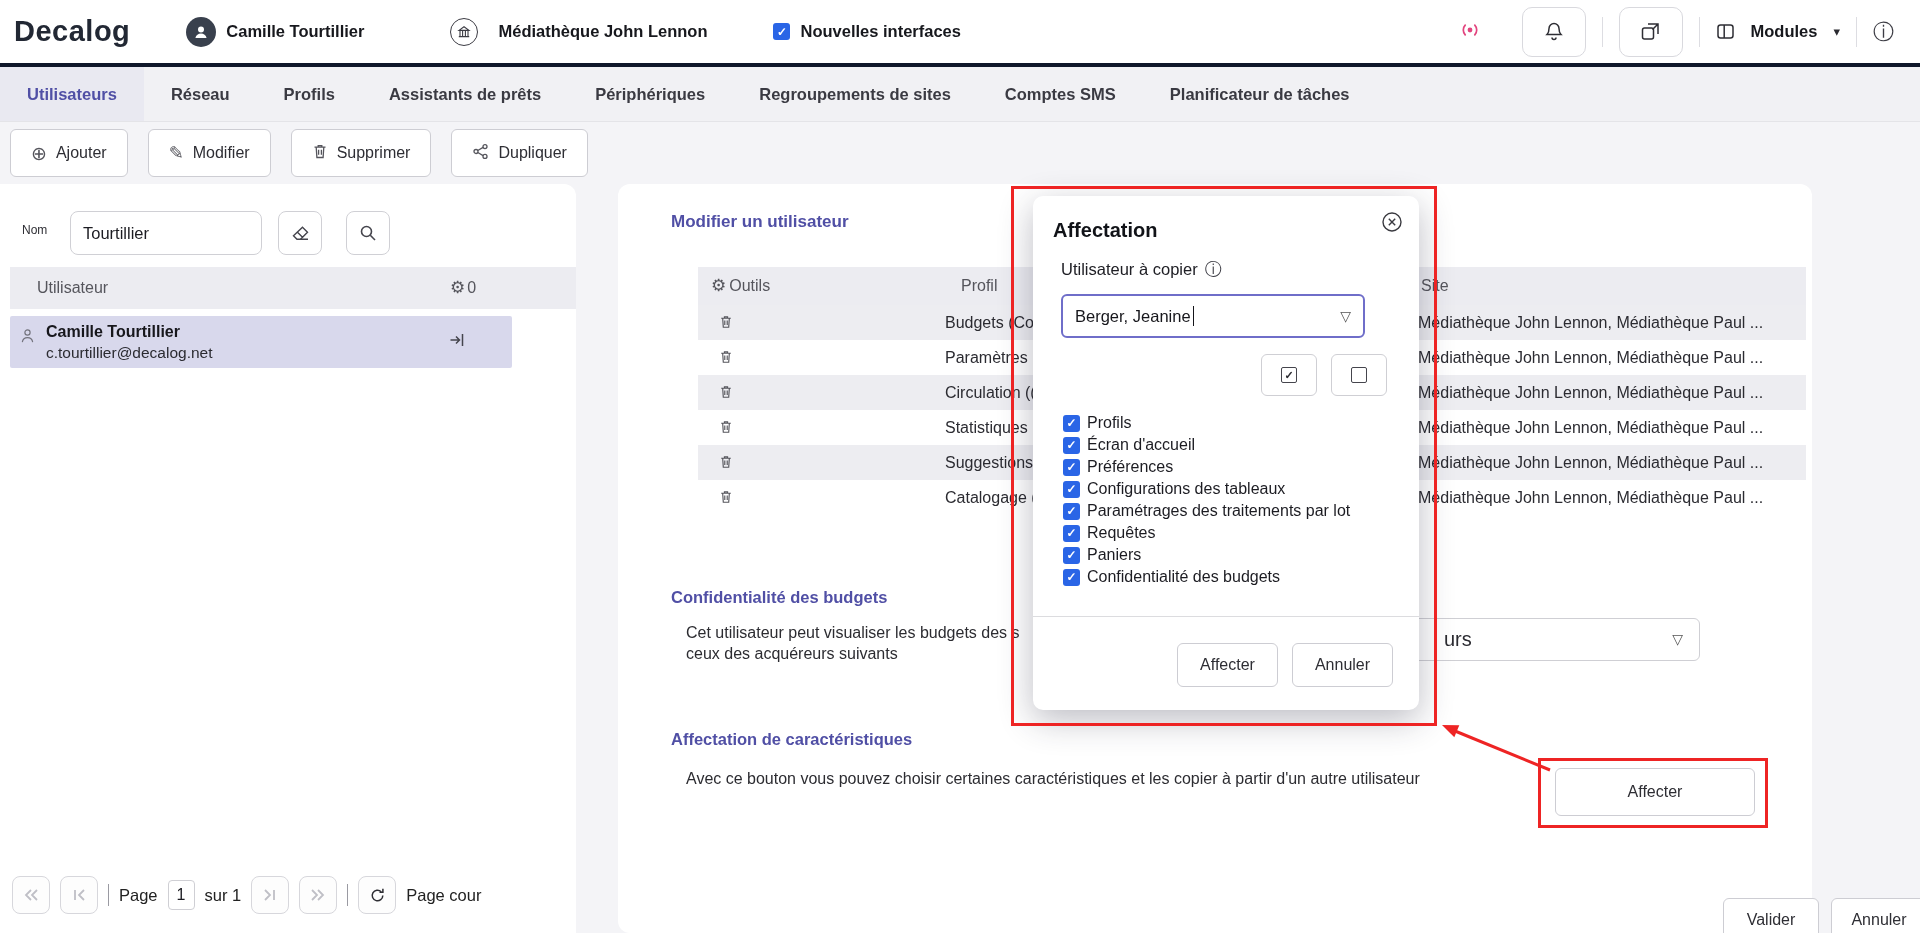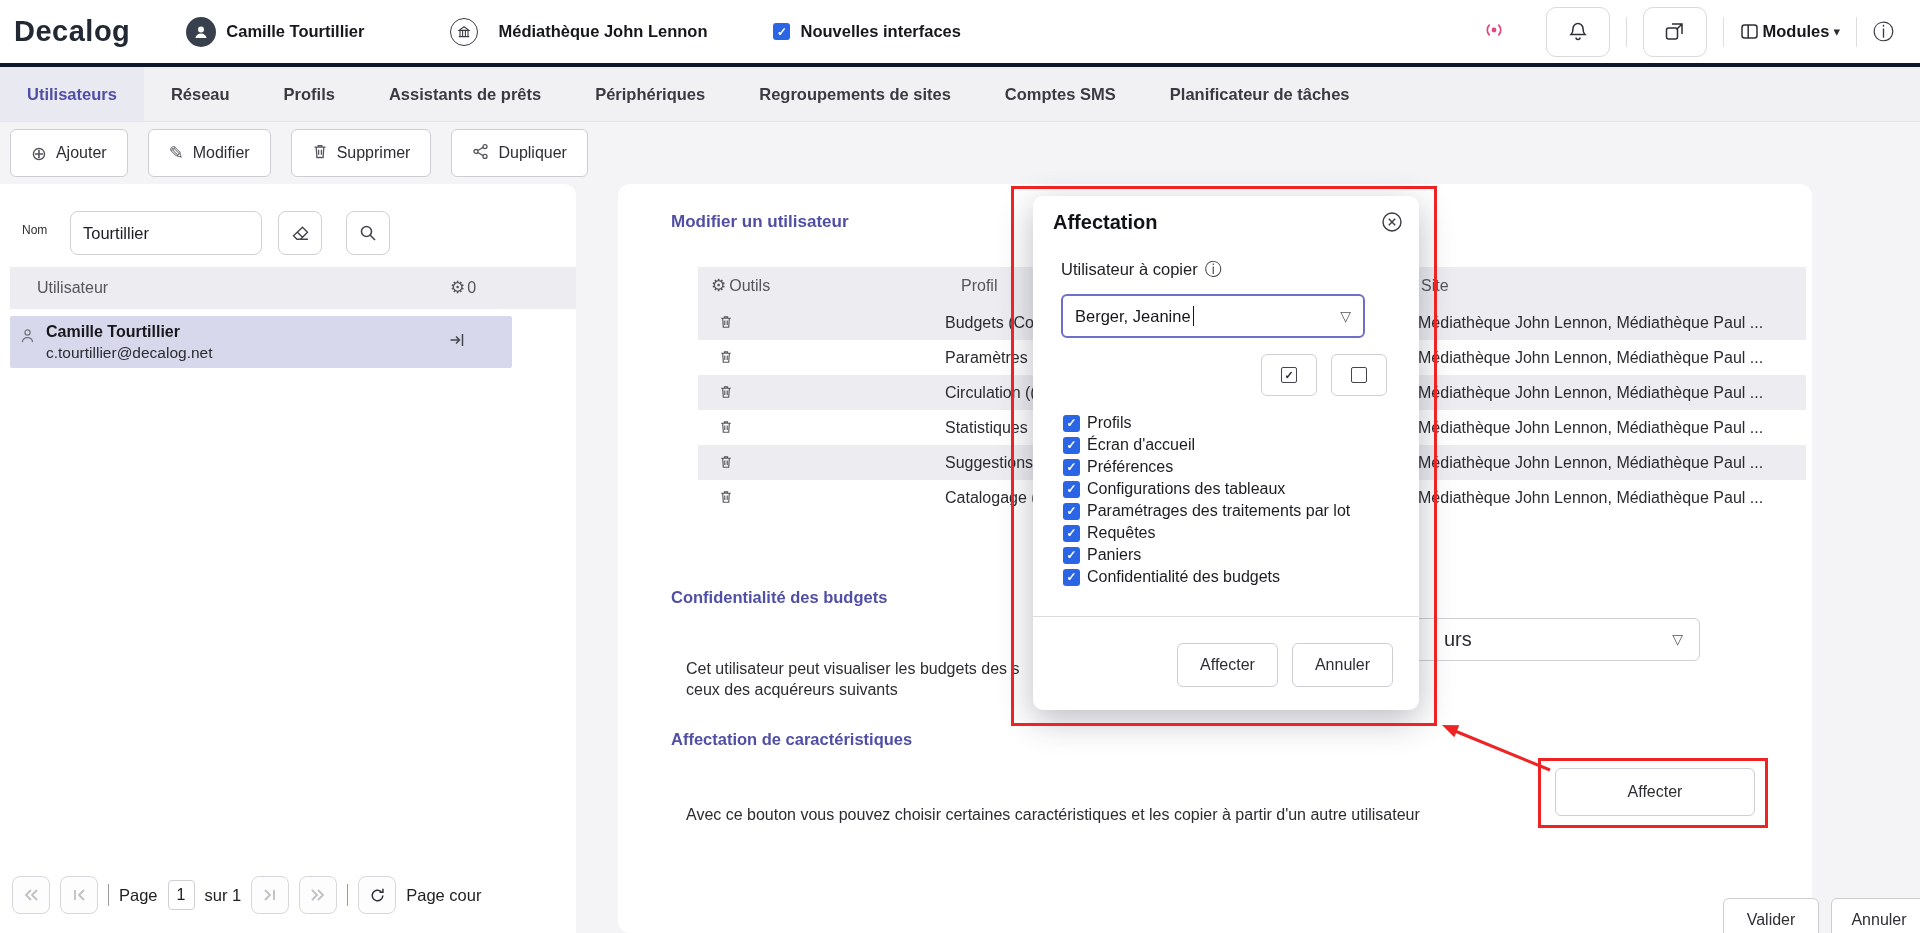--- a/index.html
+++ b/index.html
@@ -14,21 +14,21 @@
   .tb-label { font-size:16.5px; font-weight:700; color:#17181d; }
   .avatar { width:30px; height:30px; border-radius:50%; background:#39404d; display:flex; align-items:center; justify-content:center; }
   .circle-icon { width:28px; height:28px; border-radius:50%; border:1.6px solid #3c3c44; display:flex; align-items:center; justify-content:center; }
   .gap-a { margin-right:86px; } .gap-b { margin-right:66px;gap:20px; }
   .bluecb { width:17px; height:17px; background:#2a65e6; border-radius:3px; color:#fff; font-size:12px; font-weight:700;
             display:inline-flex; align-items:center; justify-content:center; flex:none; }
   .tb-right { margin-left:auto; display:flex; align-items:center; gap:16px; padding-right:12px; }
   .icon-btn { width:64px; height:50px; background:#fff; border:1px solid #d9d9de; border-radius:10px;
               display:flex; align-items:center; justify-content:center; cursor:pointer; }
   .vdiv { width:1px; height:30px; background:#dddde2; }
-  .modules { display:flex; align-items:center; gap:4px; cursor:pointer; }
+  .modules { display:flex; align-items:center; gap:16px; cursor:pointer; }
   .caret { font-size:13px; color:#2b2b31; }
   .info-glyph { font-size:21px; color:#3c3c44; }
   .broadcast { margin-right:26px; }
 
   
   .tabbar { position:absolute; left:0; top:67px; width:1920px; height:55px; background:#f1f1f4;
             border-bottom:1px solid #e4e4e8; display:flex; z-index:2; }
   .tab { padding:0 27px; line-height:55px; font-size:16.5px; font-weight:700; color:#3a3a42; cursor:pointer; white-space:nowrap; }
   .tab.active { color:#504fa5; background:#e9e9f1; }
 
@@ -77,34 +77,34 @@
   .h-tools { position:absolute; left:13px; top:0; line-height:38px; display:flex; align-items:center; gap:3px; }
   .h-profil { position:absolute; left:263px; line-height:38px; }
   .h-site { position:absolute; left:723px; line-height:38px; }
   .trow { position:relative; height:35px; }
   .trow:nth-child(even) { background:#ededf1; }
   .trow .trash { position:absolute; left:21px; top:9px; cursor:pointer; }
   .trow .profile { position:absolute; left:247px; line-height:35px; font-size:16px; color:#2b2b31; white-space:nowrap; }
   .trow .site { position:absolute; left:720px; width:386px; line-height:35px; font-size:16px; color:#2b2b31;
                 white-space:nowrap; overflow:hidden; }
   .sec-title { position:absolute; font-size:16.5px; font-weight:700; color:#504fa5; }
-  .sec-text { position:absolute; font-size:16px; color:#2c2c31;margin-top:36px; }
+  .sec-text { position:absolute; font-size:16px; color:#2c2c31; }
   .acq-select { position:absolute; left:722px; top:434px; width:360px; height:43px; background:#fff; border:1px solid #cfcfd4;
                 border-radius:6px; cursor:pointer; }
   .acq-select .val { position:absolute; left:103px; line-height:41px; font-size:20px; color:#2b2b31; }
   .acq-select .chev { position:absolute; right:16px; top:12px; font-size:14px; color:#555; }
   .affect-btn { position:absolute; left:937px; top:584px; width:200px; height:48px; }
 
   .foot-btn { position:absolute; top:898px; width:96px; height:44px; z-index:5; }
   .btn-valider { left:1723px; } .btn-annuler { left:1831px; }
 
   
   .modal { position:absolute; left:1033px; top:196px; width:386px; height:514px; background:#fff; border-radius:10px;
            box-shadow:0 10px 34px rgba(35,35,60,.30); z-index:30; }
-  .m-title { position:absolute; left:20px; top:15px; font-size:20px; font-weight:700; color:#111318; }
+  .m-title { position:absolute; left:20px; top:23px; font-size:20px; font-weight:700; color:#111318; }
   .m-close { position:absolute; right:16px; top:15px; cursor:pointer; }
   .m-label { position:absolute; left:28px; top:62px; font-size:16.5px; color:#202026; display:flex; align-items:center; gap:7px; }
   .m-label .info-glyph { font-size:17px; }
   .m-combo { position:absolute; left:28px; top:98px; width:304px; height:44px; border:2px solid #6f6ec9; border-radius:6px;
              background:#fff; cursor:text; }
   .m-combo .val { position:absolute; left:12px; line-height:40px; font-size:16.5px; color:#17171c; }
   .m-combo .cursor { display:inline-block; width:1.5px; height:20px; background:#15151a; margin-left:2px; vertical-align:-4px; }
   .m-combo .chev { position:absolute; right:12px; top:12px; font-size:14px; color:#555; }
   .m-selbtns { position:absolute; top:158px; left:0; right:32px; display:flex; justify-content:flex-end; gap:14px; }
   .mini-btn { width:56px; height:42px; background:#fff; border:1px solid #cfcfd4; border-radius:6px;

